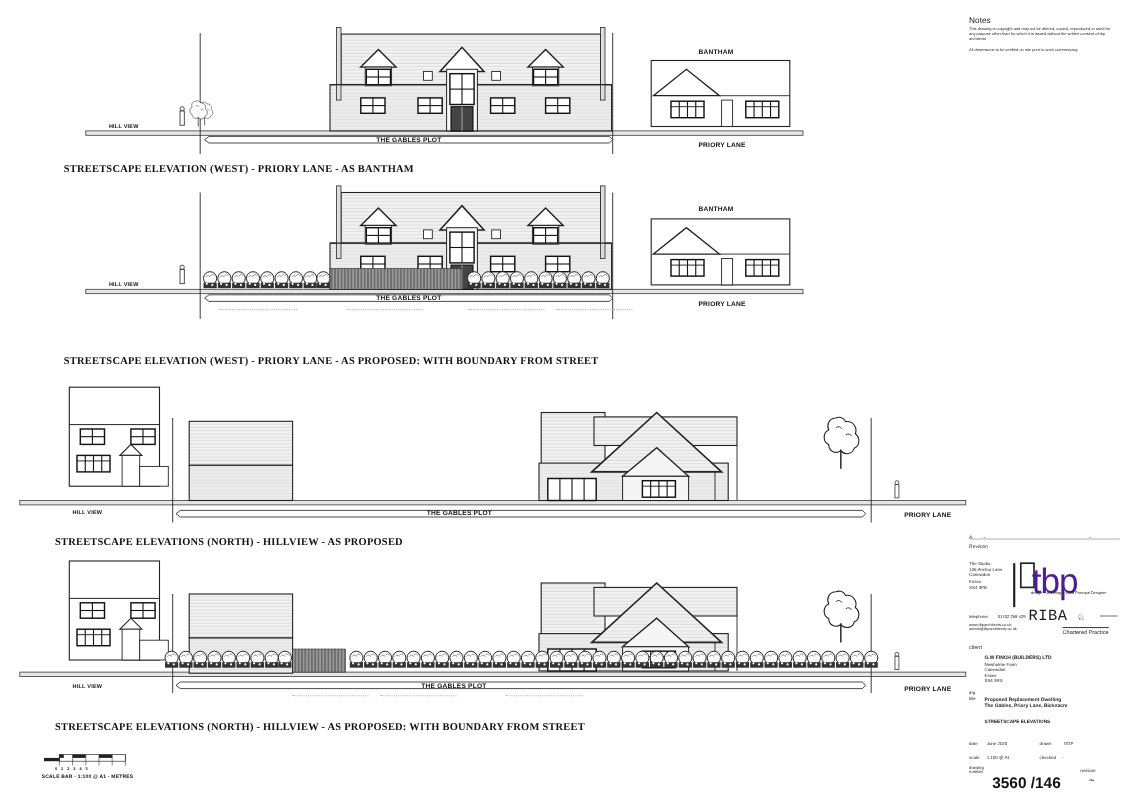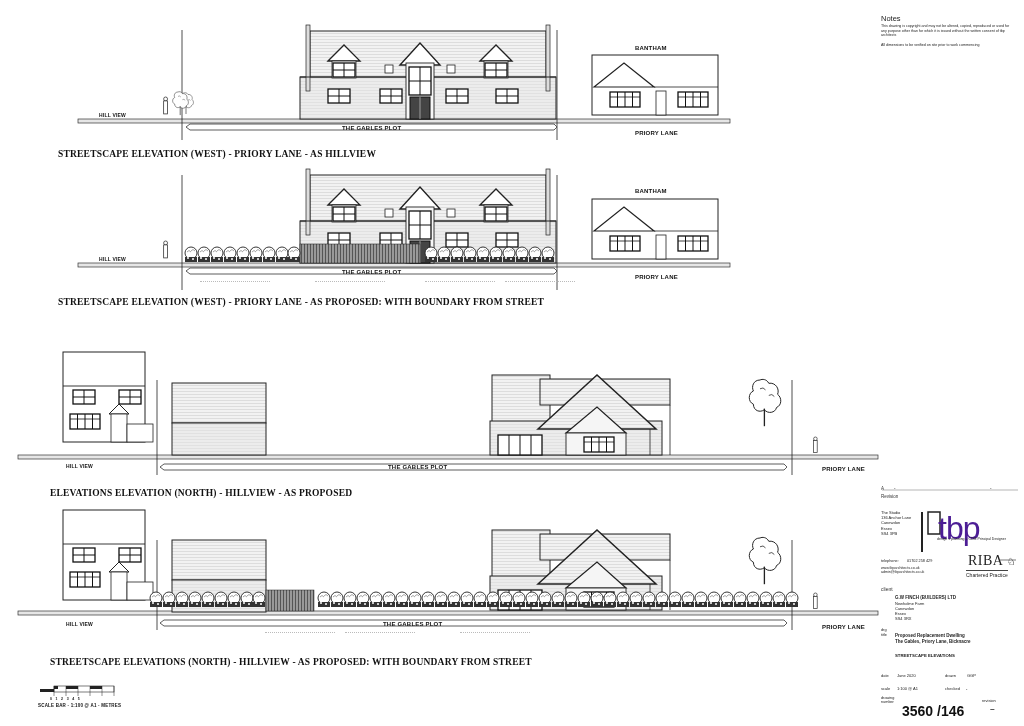--- a/index.html
+++ b/index.html
@@ -277,36 +277,36 @@
     <line x1="922" y1="512" x2="922" y2="552" stroke="#222" stroke-width="2"></line>
     <rect x="928" y="512" width="12" height="22" fill="none" stroke="#222" stroke-width="1.5"></rect>
     <line x1="1000" y1="560" x2="1016" y2="560" stroke="#222" stroke-width="0.6"></line>
   </g>
 </svg>
 
 <div class="lbl" style="left:99px;top:112px;font-size:5px;">HILL VIEW</div>
 <div class="lbl" style="left:342px;top:125px;">THE GABLES PLOT</div>
 <div class="lbl" style="left:635px;top:45px;">BANTHAM</div>
 <div class="lbl" style="left:635px;top:130px;">PRIORY LANE</div>
-<div class="caption" style="left:58px;top:149px;">STREETSCAPE ELEVATION (WEST) - PRIORY LANE - AS HILLVIEW</div>
+<div class="caption" style="left:58px;top:149px;">STREETSCAPE ELEVATION (WEST) - PRIORY LANE - AS BANTHAM</div>
 
 <div class="lbl" style="left:99px;top:256px;font-size:5px;">HILL VIEW</div>
 <div class="lbl" style="left:342px;top:269px;">THE GABLES PLOT</div>
 <div class="lbl" style="left:635px;top:188px;">BANTHAM</div>
 <div class="lbl" style="left:635px;top:274px;">PRIORY LANE</div>
 <div class="note" style="left:200px;top:281px;height:10px;border-top:1px dotted #bbb;"></div>
 <div class="note" style="left:315px;top:281px;height:10px;border-top:1px dotted #bbb;"></div>
 <div class="note" style="left:425px;top:281px;height:10px;border-top:1px dotted #bbb;"></div>
 <div class="note" style="left:505px;top:281px;height:10px;border-top:1px dotted #bbb;"></div>
-<div class="caption" style="left:58px;top:297px;">STREETSCAPE ELEVATION (WEST) - PRIORY LANE - AS PROPOSED: WITH BOUNDARY FROM STREET</div>
+<div class="caption" style="left:58px;top:324px;">STREETSCAPE ELEVATION (WEST) - PRIORY LANE - AS PROPOSED: WITH BOUNDARY FROM STREET</div>
 
 <div class="lbl" style="left:66px;top:463px;font-size:5px;">HILL VIEW</div>
 <div class="lbl" style="left:388px;top:464px;">THE GABLES PLOT</div>
 <div class="lbl" style="left:822px;top:466px;">PRIORY LANE</div>
-<div class="caption" style="left:50px;top:488px;">ELEVATIONS ELEVATION (NORTH) - HILLVIEW - AS PROPOSED</div>
+<div class="caption" style="left:50px;top:488px;">STREETSCAPE ELEVATIONS (NORTH) - HILLVIEW - AS PROPOSED</div>
 
 <div class="lbl" style="left:66px;top:621px;font-size:5px;">HILL VIEW</div>
 <div class="lbl" style="left:383px;top:621px;">THE GABLES PLOT</div>
 <div class="lbl" style="left:822px;top:624px;">PRIORY LANE</div>
 <div class="note" style="left:265px;top:632px;height:18px;border-top:1px dotted #bbb;"></div>
 <div class="note" style="left:345px;top:632px;height:10px;border-top:1px dotted #bbb;"></div>
 <div class="note" style="left:460px;top:632px;height:10px;border-top:1px dotted #bbb;"></div>
 <div class="caption" style="left:50px;top:657px;">STREETSCAPE ELEVATIONS (NORTH) - HILLVIEW - AS PROPOSED: WITH BOUNDARY FROM STREET</div>
 
 <div class="lbl" style="left:50px;top:697px;font-size:3.5px;letter-spacing:3.6px;">
@@ -331,21 +331,21 @@
   <div>SS4 3PB</div>
 </div>
 <div class="tb tbp-logo" style="left:938px;top:510px;">tbp</div>
 <div class="tb tb-small" style="left:937px;top:536px;font-size:3.5px;">design + planning + CDM Principal Designer</div>
 
 <div class="tb tb-small" style="left:881px;top:558px;font-size:3.8px;">telephone:</div>
 <div class="tb tb-small" style="left:907px;top:558px;font-size:3.8px;">01702 258 429</div>
 <div class="tb tb-small" style="left:881px;top:566px;font-size:3.6px;line-height:4.5px;">www.tbparchitects.co.uk</div>
 <div class="tb tb-small" style="left:881px;top:570px;font-size:3.6px;line-height:4.5px;">admin@tbparchitects.co.uk</div>
 
-<div class="tb riba" style="left:968px;top:553px;"><span>RIBA</span> <span style="font-size:10px;">♘</span></div>
+<div class="tb riba" style="left:935px;top:553px;font-family:Liberation Mono, monospace;"><span>RIBA</span> <span style="font-size:10px;">♘</span></div>
 <div class="tb tb-small" style="left:966px;top:570px;font-size:5px;border-top:0.5px solid #444;padding-top:1px;">Chartered Practice</div>
 
 <div class="tb tb-label" style="left:881px;top:586px;font-size:5px;">client</div>
 <div class="tb tb-bold" style="left:895px;top:595px;font-size:4.5px;">G.W FINCH (BUILDERS) LTD</div>
 <div class="tb tb-small" style="left:895px;top:601px;font-size:4px;line-height:5px;">
   <div>Newholme Farm</div>
   <div>Canewdon</div>
   <div>Essex</div>
   <div>SS4 3RX</div>
 </div>

